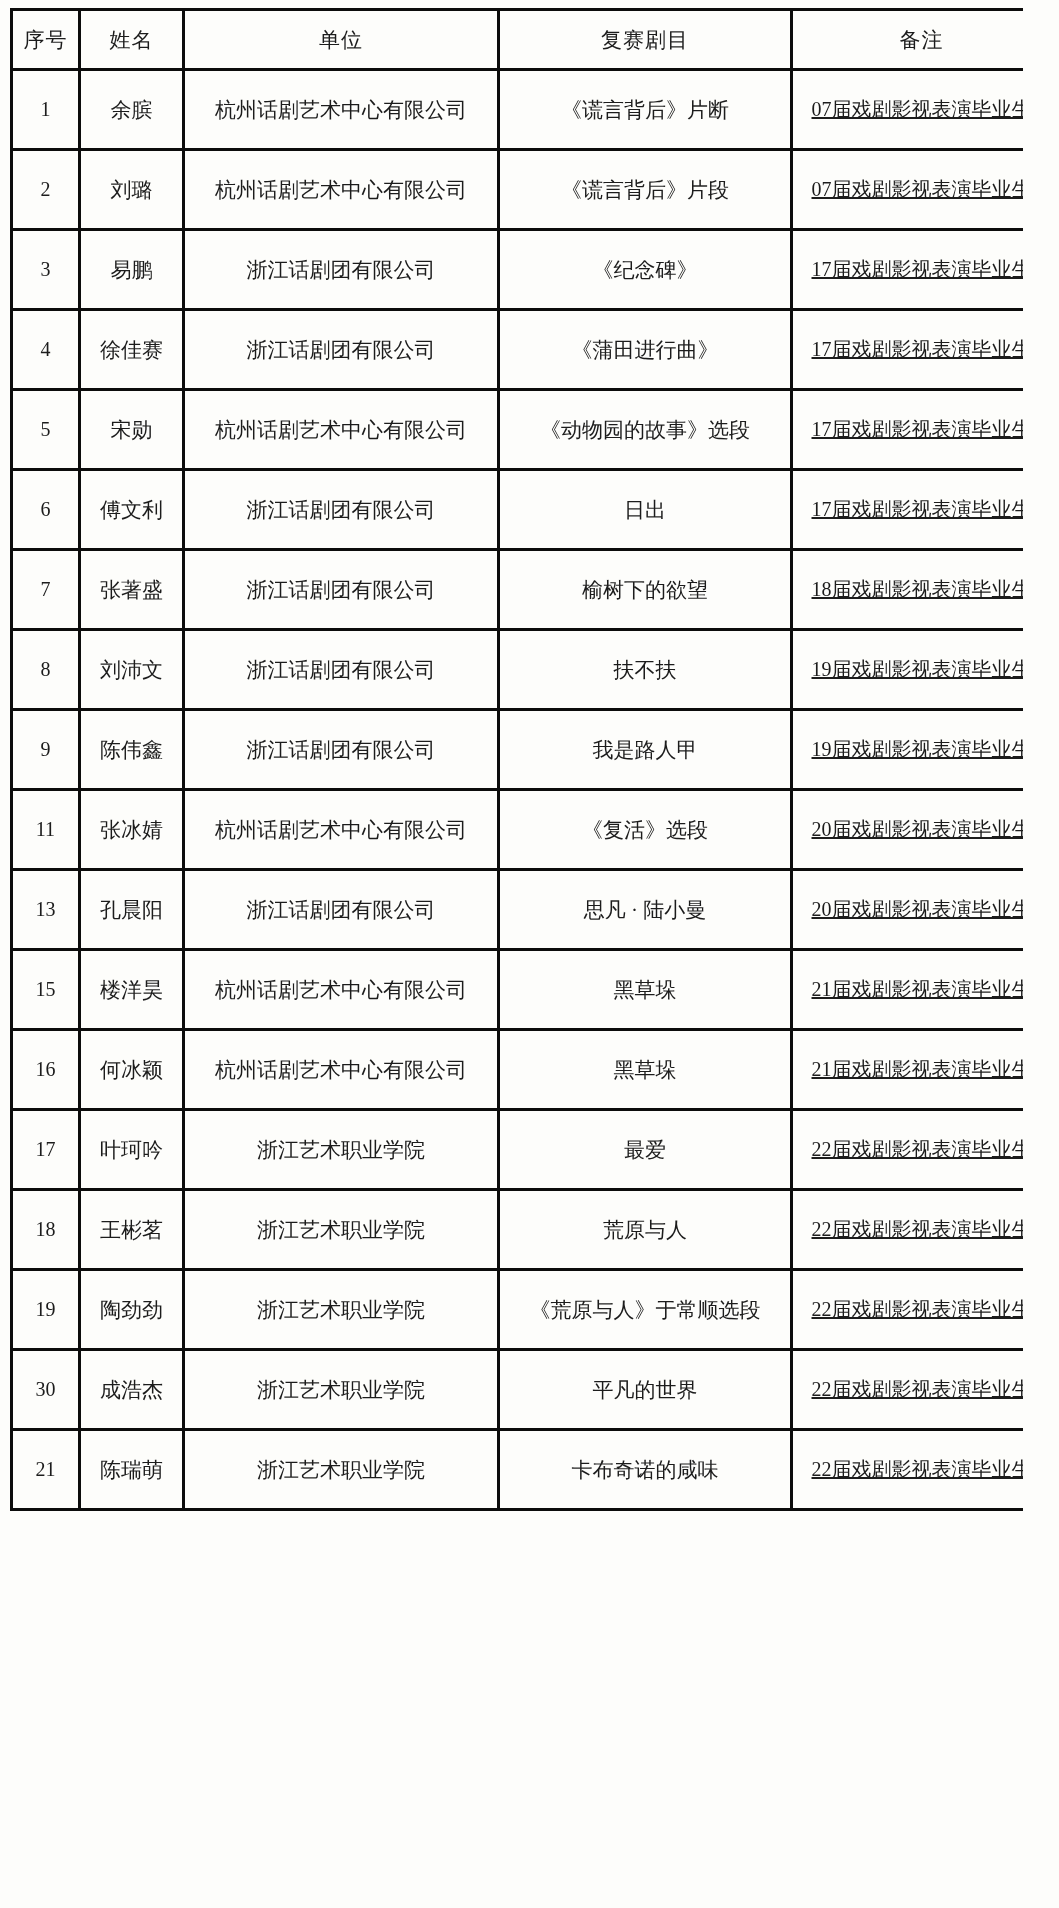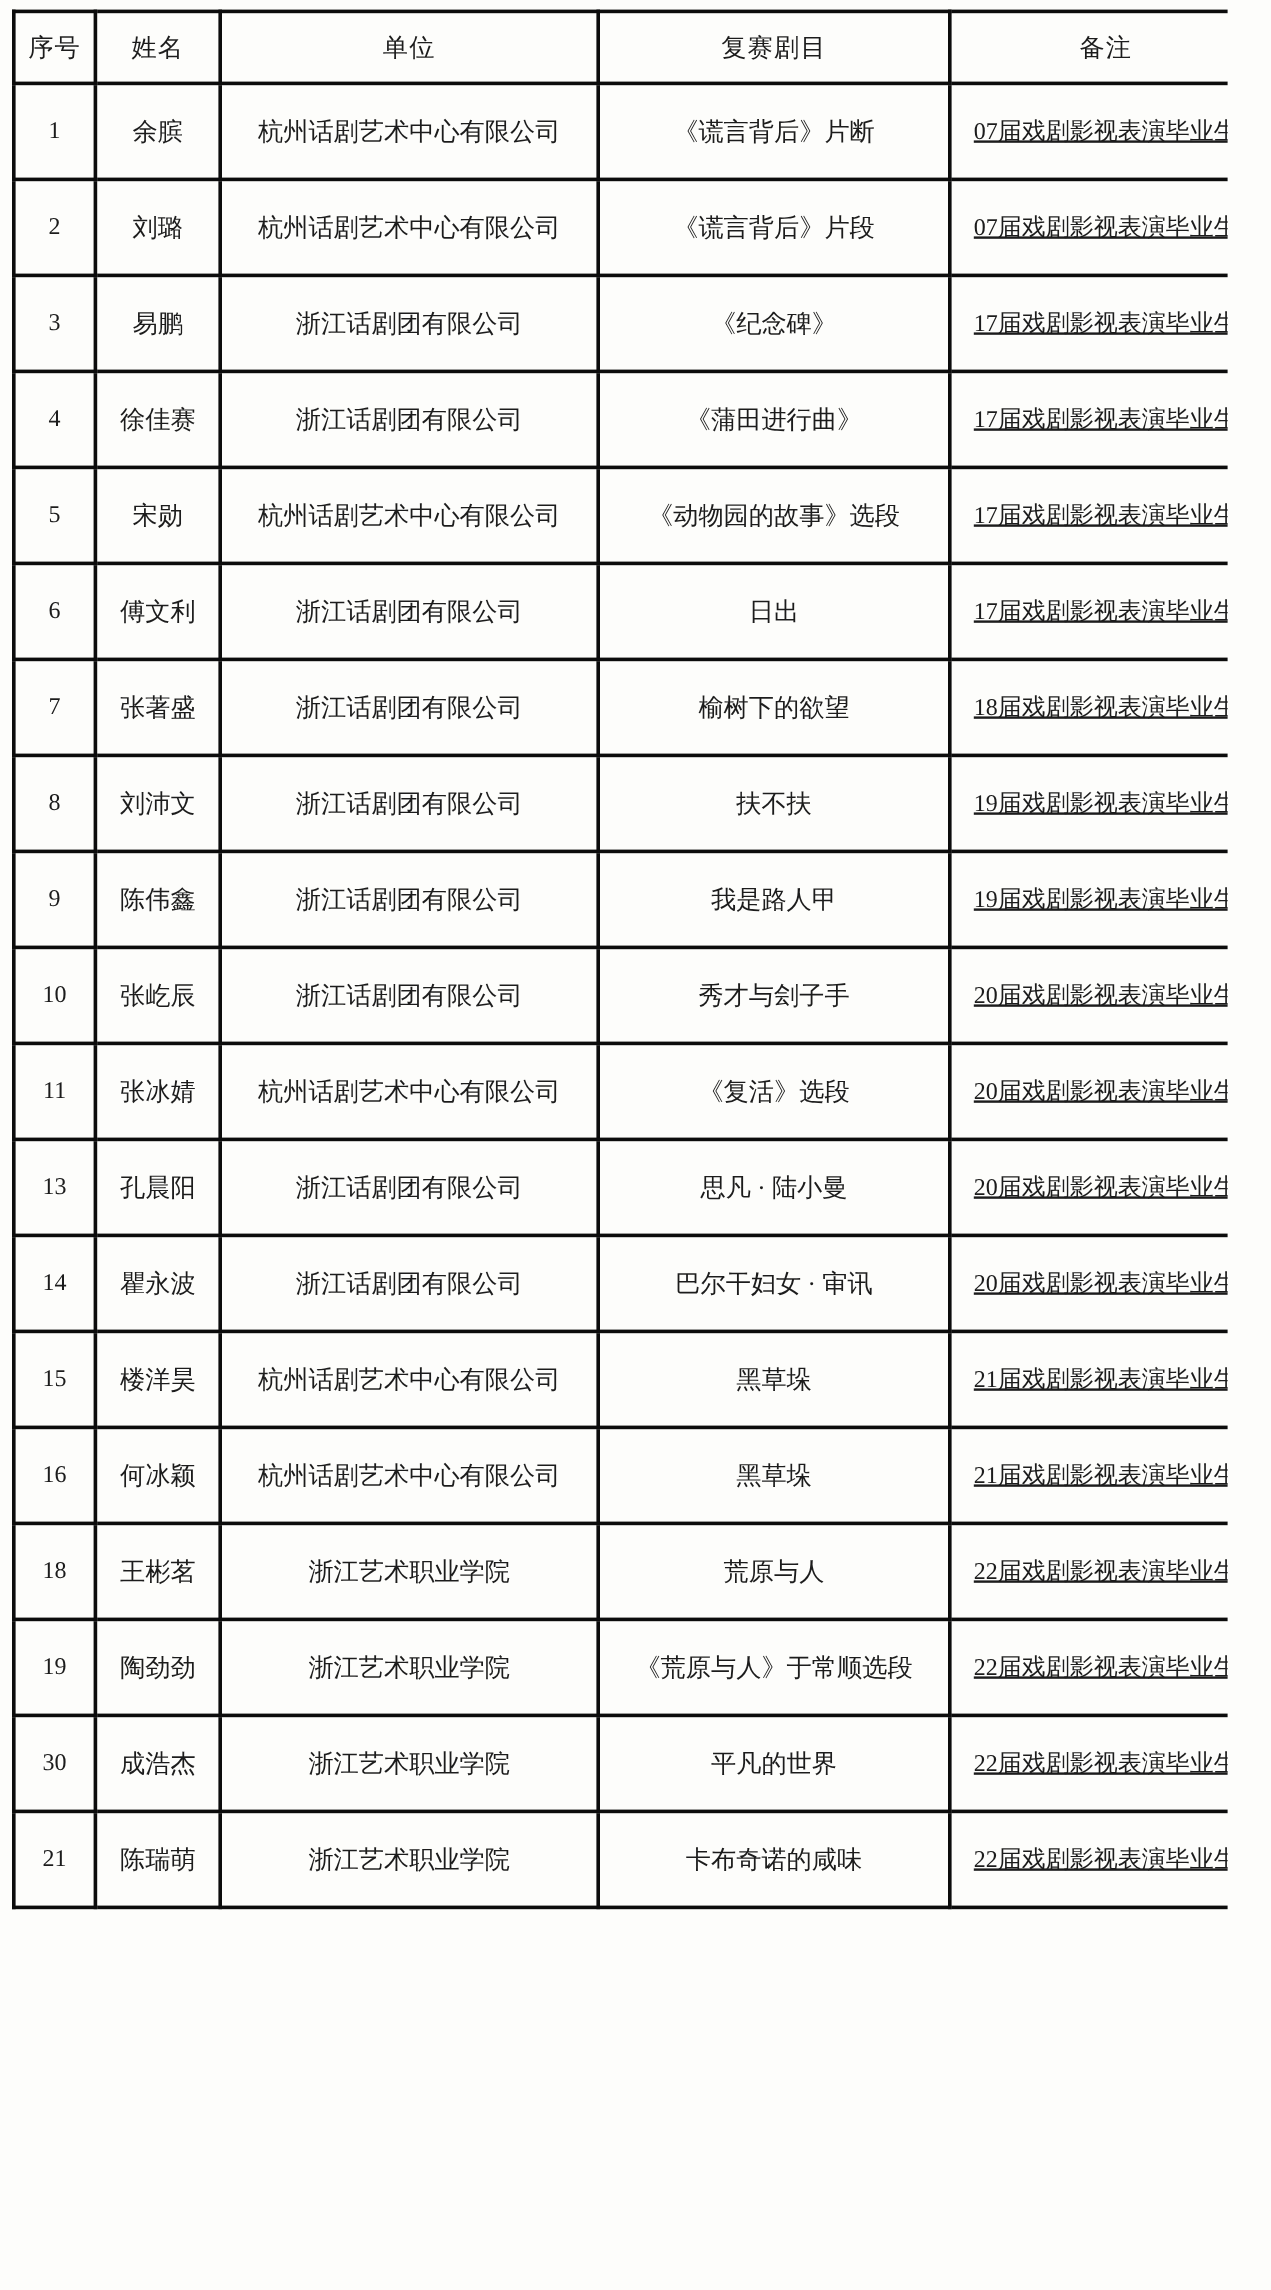--- a/index.html
+++ b/index.html
@@ -135,60 +135,53 @@
           <td class="cell-note">19届戏剧影视表演毕业生</td>
         </tr>
         <tr>
           <td class="cell-index">9</td>
           <td class="cell-name">陈伟鑫</td>
           <td class="cell-unit">浙江话剧团有限公司</td>
           <td class="cell-play">我是路人甲</td>
           <td class="cell-note">19届戏剧影视表演毕业生</td>
         </tr>
         <tr>
-          <td class="cell-index">10</td>
-          <td class="cell-name">张屹辰</td>
-          <td class="cell-unit">浙江话剧团有限公司</td>
-          <td class="cell-play">秀才与刽子手</td>
-          <td class="cell-note">20届戏剧影视表演毕业生</td>
-        </tr>
-        <tr>
           <td class="cell-index">11</td>
           <td class="cell-name">张冰婧</td>
           <td class="cell-unit">杭州话剧艺术中心有限公司</td>
           <td class="cell-play">《复活》选段</td>
           <td class="cell-note">20届戏剧影视表演毕业生</td>
         </tr>
         <tr>
           <td class="cell-index">13</td>
           <td class="cell-name">孔晨阳</td>
           <td class="cell-unit">浙江话剧团有限公司</td>
           <td class="cell-play">思凡 · 陆小曼</td>
           <td class="cell-note">20届戏剧影视表演毕业生</td>
         </tr>
         <tr>
-          <td class="cell-index">14</td>
-          <td class="cell-name">瞿永波</td>
-          <td class="cell-unit">浙江话剧团有限公司</td>
-          <td class="cell-play">巴尔干妇女 · 审讯</td>
-          <td class="cell-note">20届戏剧影视表演毕业生</td>
-        </tr>
-        <tr>
           <td class="cell-index">15</td>
           <td class="cell-name">楼洋昊</td>
           <td class="cell-unit">杭州话剧艺术中心有限公司</td>
           <td class="cell-play">黑草垛</td>
           <td class="cell-note">21届戏剧影视表演毕业生</td>
         </tr>
         <tr>
           <td class="cell-index">16</td>
           <td class="cell-name">何冰颖</td>
           <td class="cell-unit">杭州话剧艺术中心有限公司</td>
           <td class="cell-play">黑草垛</td>
           <td class="cell-note">21届戏剧影视表演毕业生</td>
+        </tr>
+        <tr>
+          <td class="cell-index">17</td>
+          <td class="cell-name">叶珂吟</td>
+          <td class="cell-unit">浙江艺术职业学院</td>
+          <td class="cell-play">最爱</td>
+          <td class="cell-note">22届戏剧影视表演毕业生</td>
         </tr>
         <tr>
           <td class="cell-index">18</td>
           <td class="cell-name">王彬茗</td>
           <td class="cell-unit">浙江艺术职业学院</td>
           <td class="cell-play">荒原与人</td>
           <td class="cell-note">22届戏剧影视表演毕业生</td>
         </tr>
         <tr>
           <td class="cell-index">19</td>

